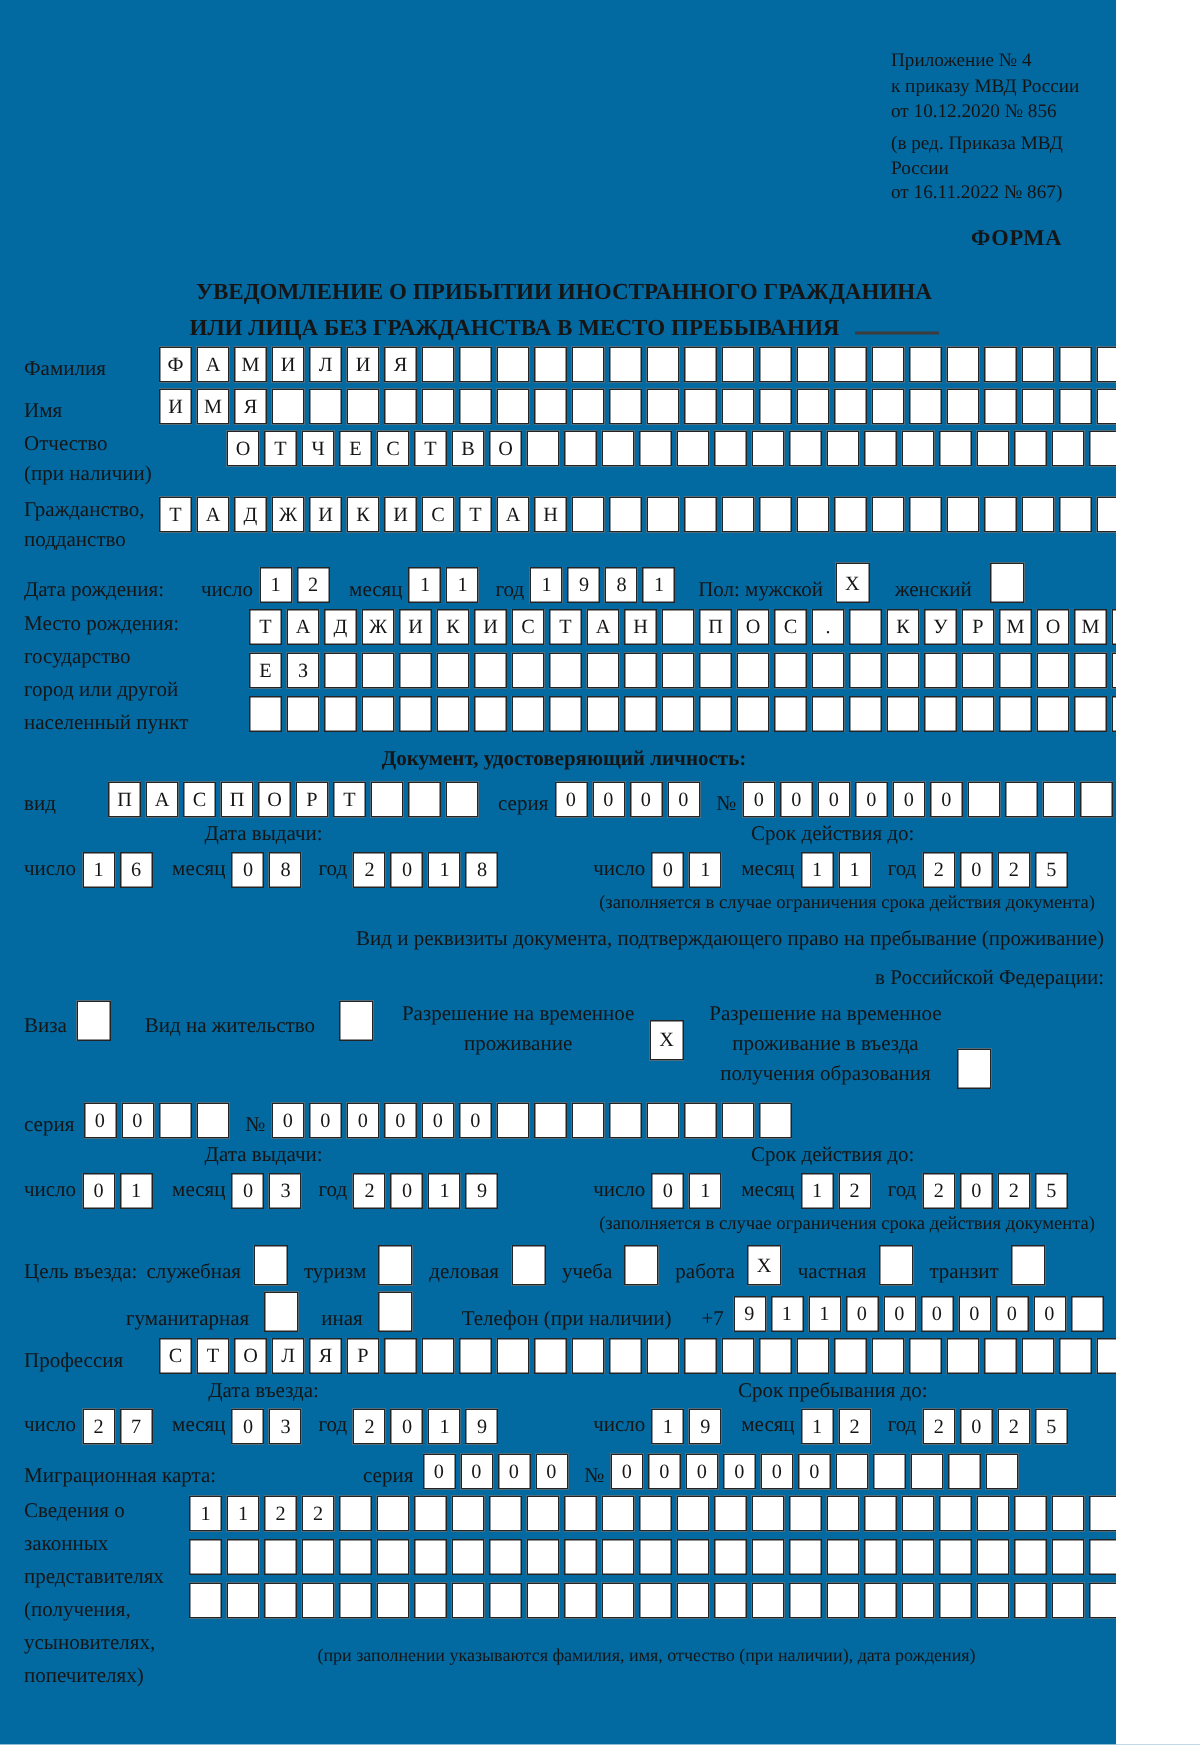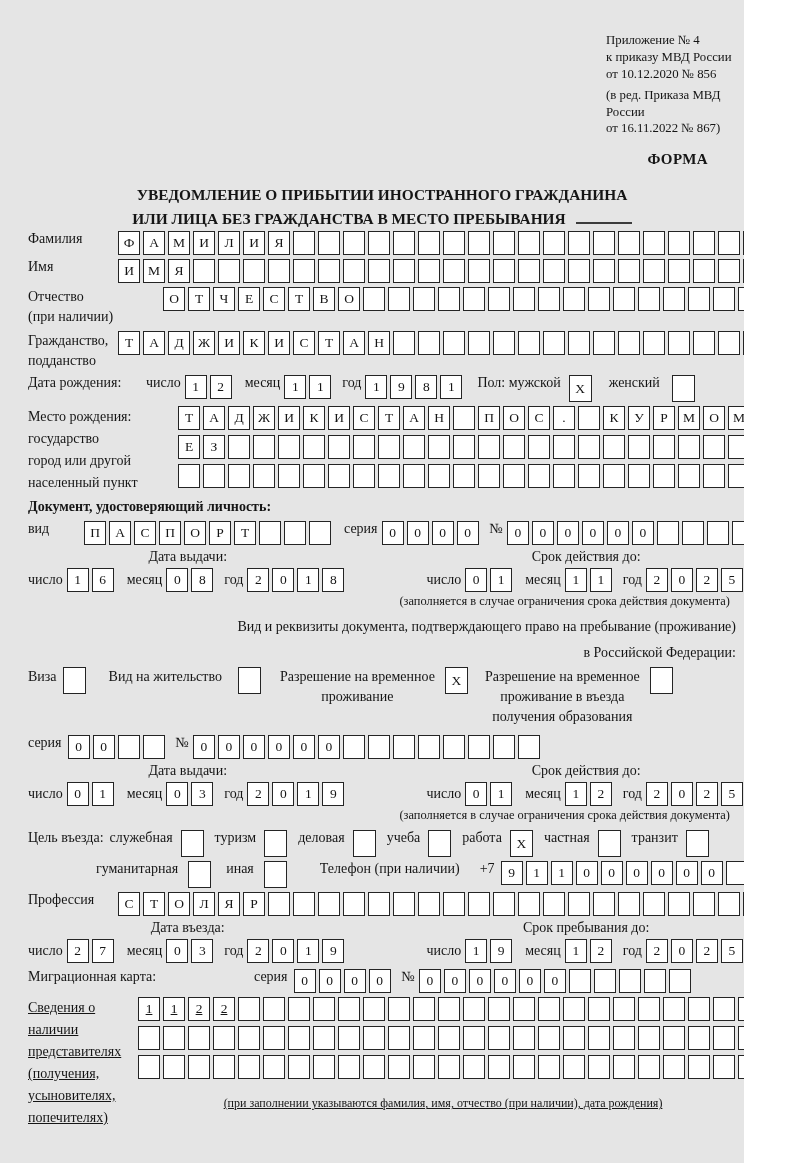--- a/index.html
+++ b/index.html
@@ -1,53 +1,53 @@
 <!DOCTYPE html>
 <html><head>
 <meta charset="utf-8">
 <style>
   html,body{margin:0;padding:0;background:#ffffff;}
   .page{
     width:744px;height:1163px;box-sizing:border-box;
-    padding:32px 8px 12px 28px;
-    font-family:"Liberation Serif",serif;color:#151515;background:#e5e5e5;
+    padding:32px 8px 12px 16px;
+    font-family:"Liberation Serif",serif;color:#151515;background:#0369a1;
     overflow:hidden;
   }
   .annex{margin-left:578px;font-size:12.8px;line-height:1.32;}
   .annex-gap{height:4px;}
   .forma{text-align:right;padding-right:28px;margin-top:14px;font-weight:bold;font-size:15px;letter-spacing:.4px;}
   .title{margin-top:15px;text-align:center;font-weight:bold;font-size:15.4px;line-height:1.55;}
   .title-underline{display:inline-block;width:56px;border-bottom:2.5px solid #3c3c3c;margin-left:10px;}
   .sec1{margin:18px 0 13px;text-align:center;font-weight:bold;font-size:14.1px;letter-spacing:.3px;}
-  .row{display:flex;align-items:flex-start;margin-bottom:4px;}
+  .row{display:flex;align-items:flex-end;margin-bottom:4px;}
   .row-top{align-items:flex-start;}
   .lbl{font-size:14px;flex:0 0 auto;}
   .lblcol{flex:0 0 auto;font-size:14px;line-height:20px;}
   .lblcol.tall{line-height:22px;}
   .boxes{display:inline-flex;flex:0 0 auto;}
   .cell{
     flex:0 0 auto;width:22px;height:24px;border:1.6px solid #242424;margin-right:3px;
     display:flex;align-items:center;justify-content:center;
     font-size:13.5px;background:#fff;box-sizing:border-box;
   }
   .cb .cell{width:23px;height:27px;}
   .w90{width:90px;} .w118{width:118px;} .w135{width:135px;} .w150{width:150px;} .w110{width:110px;} .w170{width:170px;} .w56{width:56px;}
   .ml6{margin-left:6px;} .ml8{margin-left:8px;} .ml10{margin-left:10px;} .ml12{margin-left:12px;}
   .ml14{margin-left:14px;} .ml16{margin-left:16px;} .ml20{margin-left:20px;} .ml30{margin-left:30px;}
   .ml56{margin-left:56px;} .ml60{margin-left:60px;} .ml68{margin-left:68px;}
   .mr4{margin-right:4px;} .mr6{margin-right:6px;}
-  .doc-heading{text-align:left;font-weight:bold;font-size:14px;margin:5px 0 6px;}
-  .dpair{display:flex;align-items:flex-end;margin-bottom:2px;gap:19px;}
+  .doc-heading{text-align:center;font-weight:bold;font-size:14px;margin:5px 0 6px;}
+  .dpair{display:flex;align-items:flex-end;margin-bottom:2px;}
   .dcol{display:flex;flex-direction:column;align-items:center;}
   .dhead{font-size:14px;margin-bottom:3px;}
   .dgroup{display:flex;align-items:center;}
   .note{text-align:right;font-size:12.4px;margin:1px 6px 7px 0;}
   .intro{font-size:14px;line-height:1.62;margin-bottom:3px;text-align:right;}
   .opts{display:flex;align-items:flex-start;margin:2px 0 9px;}
-  .opt{display:flex;align-items:flex-start;}
+  .opt{display:flex;align-items:flex-end;}
   .opt-label{font-size:14px;text-align:center;line-height:1.4;}
   .vrows{display:flex;flex-direction:column;}
   .vrows .boxes{margin-bottom:5px;}
   .rep-note{font-size:12px;margin-top:12px;text-align:center;width:610px;}
 </style>
 </head>
 <body>
 
 <div class="page">
 
@@ -673,24 +673,24 @@
         <span class="cell">0</span>
         <span class="cell">0</span>
         <span class="cell"></span>
         <span class="cell"></span>
         <span class="cell"></span>
         <span class="cell"></span>
         <span class="cell"></span>
       </span>
   </div>
 
-  <div class="row row-top" style="margin-top:4px;text-decoration:underline;">
+  <div class="row row-top" style="margin-top:4px;">
     <div class="lblcol tall w110">
       <div>Сведения о</div>
-      <div>наличии</div>
+      <div>законных</div>
       <div>представителях</div>
       <div>(получения,</div>
       <div>усыновителях,</div>
       <div>попечителях)</div>
     </div>
     <div class="vrows">
       <span class="boxes">
           <span class="cell">1</span>
           <span class="cell">1</span>
           <span class="cell">2</span>

